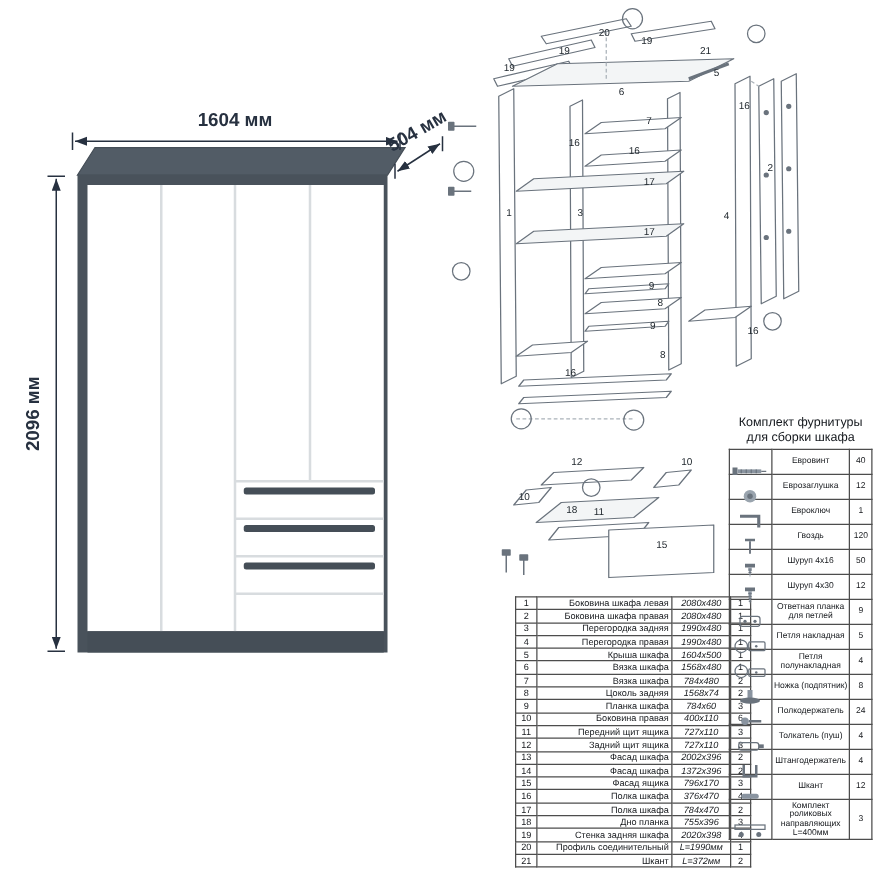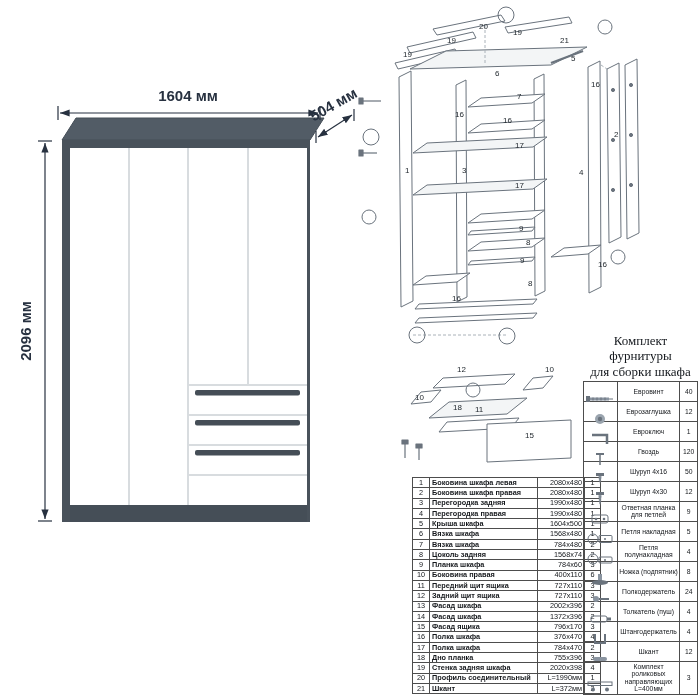--- a/index.html
+++ b/index.html
@@ -8,26 +8,26 @@
   svg{position:absolute;display:block;}
   .callout{font-size:8px;fill:#22292f;font-family:"Liberation Sans",sans-serif;}
   .dim{font-size:15px;font-weight:bold;fill:#273140;text-anchor:middle;
        font-family:"Liberation Sans",sans-serif;}
   
   .parts-table{position:absolute;left:412px;top:477px;}
   .parts-table table{border-collapse:collapse;}
   .parts-table td{border:0.8px solid #4d4d4d;font-size:7.3px;line-height:1.05;
                   padding:0 2px;color:#15181c;height:9.3px;white-space:nowrap;}
   .c-n{width:12px;text-align:center;}
-  .c-name{width:103px;text-align:left;font-weight:bold;}
-  .c-size{width:42px;text-align:right;}
+  .c-name{width:103px;text-align:right;}
+  .c-size{width:42px;text-align:center;font-style:italic;}
   .c-qty{width:11px;text-align:center;}
   
   .hw-panel{position:absolute;left:583px;top:333px;width:115px;}
-  .hw-title{font-size:13px;line-height:1.18;text-align:center;color:#14181d;margin:0 0 2px 0;font-family:Liberation Serif, serif;}
+  .hw-title{font-size:10px;line-height:1.18;text-align:center;color:#14181d;margin:0 0 2px 0;}
   .hw-panel table{border-collapse:collapse;margin:0 auto;}
   .hw-panel td{border:0.8px solid #4d4d4d;font-size:6.8px;line-height:1.1;
                text-align:center;color:#15181c;padding:1px;}
   .hw-icon-cell{width:34px;}
   .hw-name{width:60px;}
   .hw-qty{width:15px;}
   .hw-row{height:20px;}
 </style>
 </head>
 <body>

